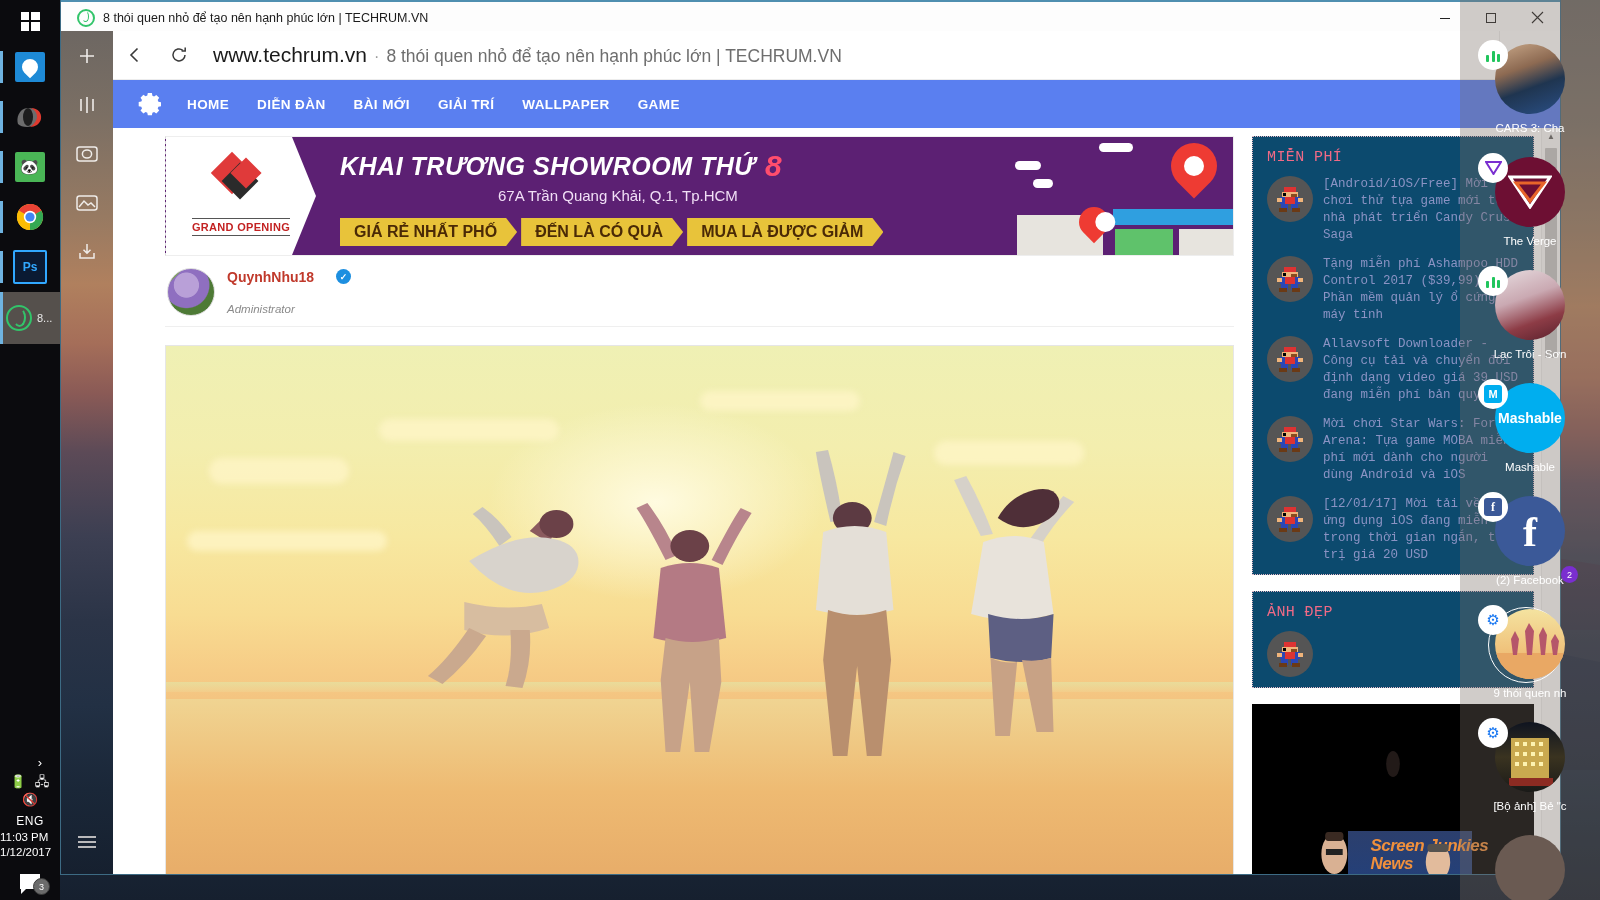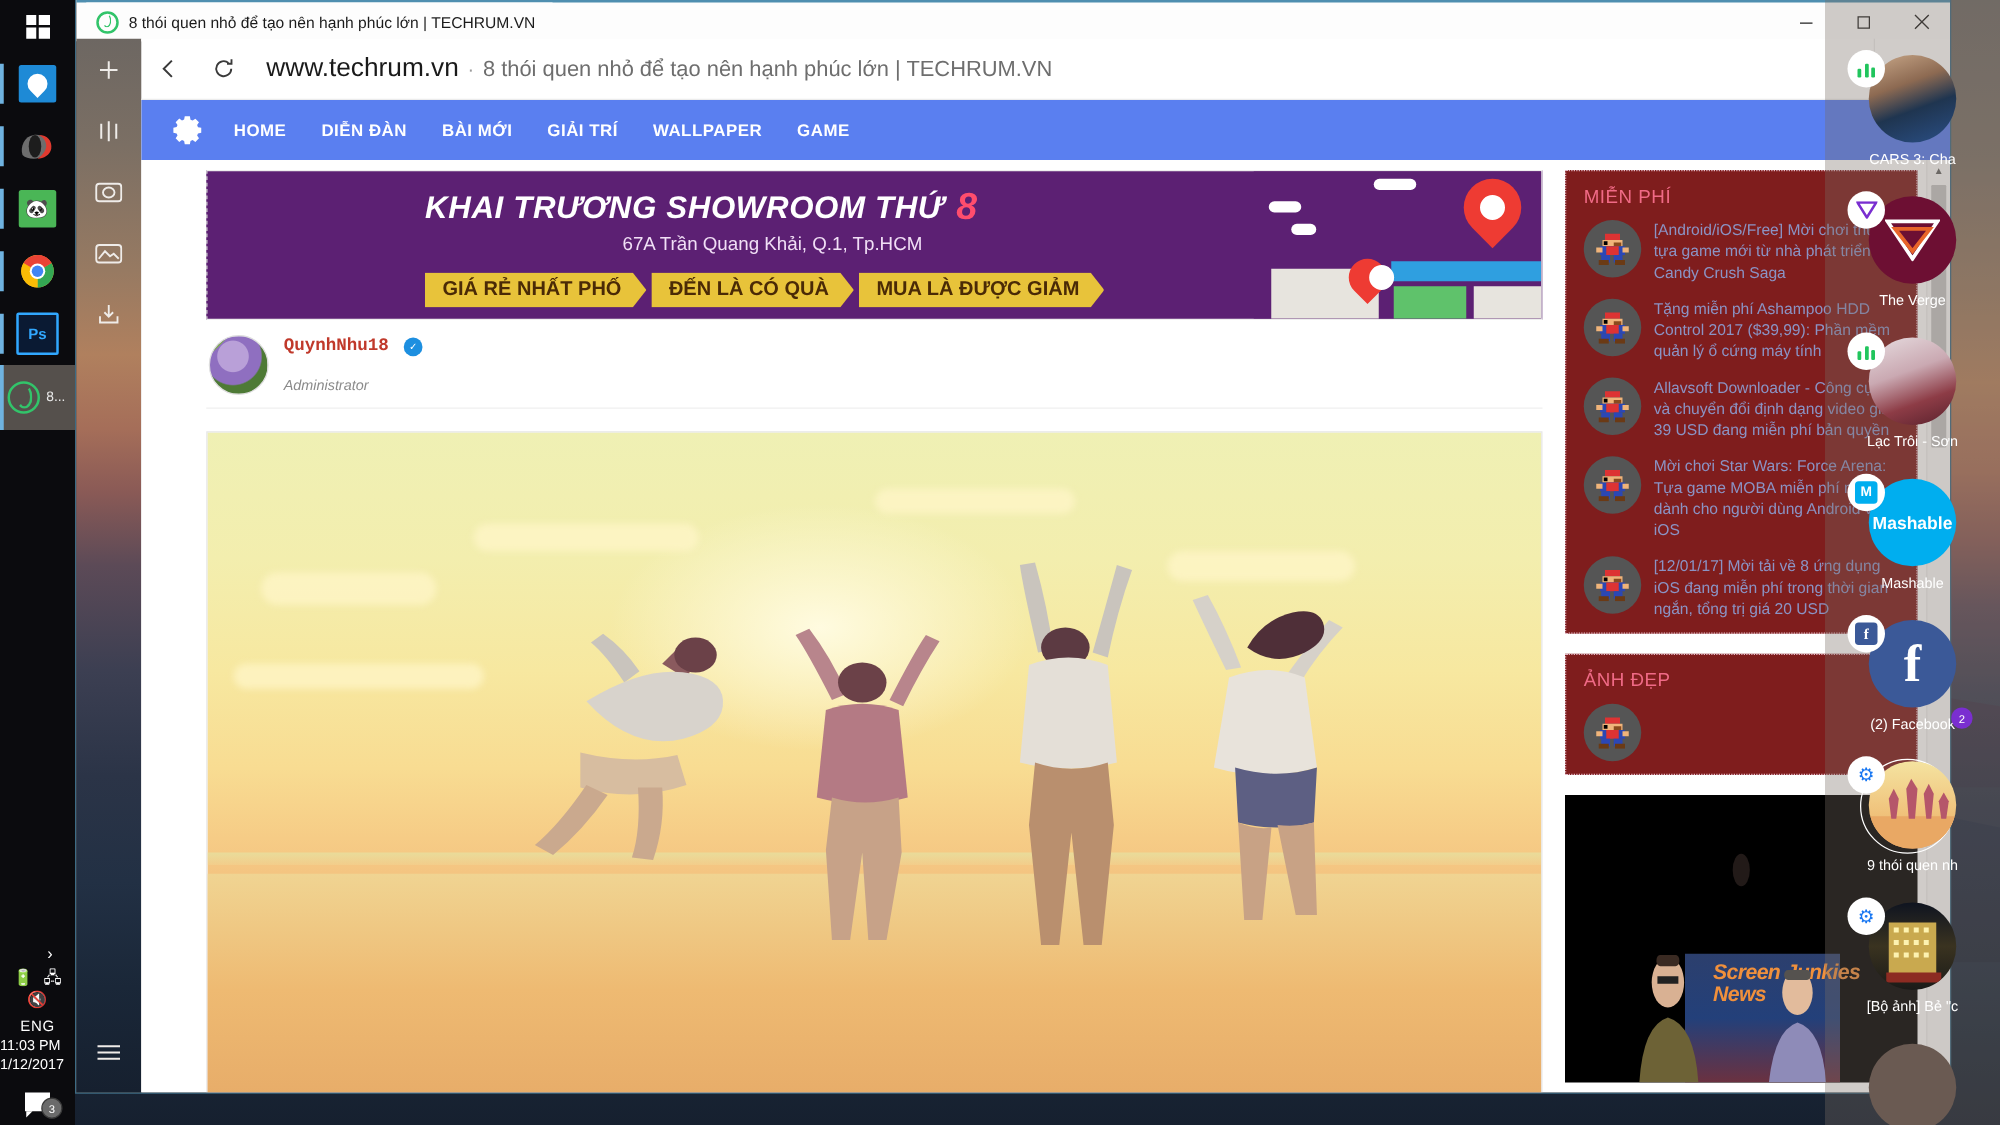--- a/index.html
+++ b/index.html
@@ -192,40 +192,40 @@
   #banner .cloud{position:absolute;background:#fff;border-radius:12px;height:9px;}
 
   
   #author{display:flex;align-items:center;gap:12px;padding:12px 0 10px 2px;border-bottom:1px solid #efefef;}
   #author .av{
     width:46px;height:46px;border-radius:50%;flex:none;
     background:radial-gradient(circle at 40% 35%, #b9a0d8 0 30%, #8f6fc0 32% 55%, #4e7a36 58% 100%);
     position:relative;overflow:hidden;border:1px solid #ddd;
   }
   #author .av::before{content:"";position:absolute;left:0;top:0;border-left:15px solid #7cb342;border-bottom:15px solid transparent;}
-  #author .meta .nm{font-size:14px;color:#c0392b;font-weight:bold;display:flex;align-items:flex-end;gap:12px;font-family:Liberation Mono, monospace;}
+  #author .meta .nm{font-size:14px;color:#c0392b;font-weight:bold;display:flex;align-items:flex-start;gap:22px;}
   #author .meta .vchk{
     width:15px;height:15px;border-radius:50%;background:#1d8fe0;color:#fff;font-size:9px;
     display:flex;align-items:center;justify-content:center;
   }
   #author .meta .role{font-size:11.5px;color:#8a8a8a;font-style:italic;margin-top:18px;}
 
   
   #hero{
     margin-top:18px;height:560px;border:1px solid #e6e6e6;position:relative;overflow:hidden;
     background:linear-gradient(180deg,#eff0b4 0%,#f3eeae 18%,#f7e8a0 34%,#f8dc92 48%,#f6cc86 58%,#f2bd7c 68%,#eeae70 78%,#e9a268 88%,#e09a62 100%);
   }
   #hero .sun{position:absolute;left:30%;top:10%;width:340px;height:200px;background:radial-gradient(ellipse at center,#fffbe0 0%,rgba(255,250,210,0) 70%);}
   #hero .cl{position:absolute;background:rgba(255,245,200,.75);border-radius:40px;filter:blur(3px);}
   #hero .sea{position:absolute;left:0;right:0;top:60%;height:10px;background:linear-gradient(180deg,rgba(230,224,160,.8),rgba(240,215,150,.4));}
   #hero .sand{position:absolute;left:0;right:0;top:63%;bottom:0;background:linear-gradient(180deg,#f0d492 0%,#eeba72 45%,#e5a866 100%);}
 
   
   #rail{width:290px;flex:none;padding-right:8px;box-sizing:border-box;}
-  .widget{border:1px dotted #e2b9c6;padding:12px 14px 10px;margin-bottom:16px;background:#7f1d1d;}
+  .widget{border:1px dotted #e2b9c6;padding:12px 14px 10px;margin-bottom:16px;background:#0c4a6e;font-family:Liberation Mono, monospace;}
   .widget h3{
     margin:0 0 10px;font-size:15px;color:#f06a86;font-weight:normal;letter-spacing:.4px;
   }
   .wlist{display:flex;flex-direction:column;gap:12px;}
   .witem{display:flex;gap:10px;align-items:flex-start;}
   .witem .thumb{
     width:46px;height:46px;border-radius:50%;flex:none;background:#555;position:relative;overflow:hidden;
   }
   .witem .thumb .mario{position:absolute;left:9px;top:10px;width:28px;height:26px;}
   .witem .tx{font-size:12.5px;line-height:17px;color:#8b93c4;}
@@ -483,20 +483,28 @@
           <a href="#">GIẢI TRÍ</a>
           <a href="#">WALLPAPER</a>
           <a href="#">GAME</a>
         </div>
 
         <div id="content">
 
           <div id="main">
 
             <div id="banner">
+              <div class="lwhite">
+                <div class="logo">
+                  <span class="d1"></span>
+                    <span class="d2"></span>
+                    <span class="d3"></span>
+                </div>
+                <div class="go">GRAND OPENING</div>
+              </div>
               <div class="bmain">
                 <div class="bt">
                   <span>KHAI TRƯƠNG SHOWROOM THỨ</span>
                   <span class="eight">8</span>
                 </div>
                 <div class="baddr">67A Trần Quang Khải, Q.1, Tp.HCM</div>
                 <div class="chips">
                   <span class="chip">GIÁ RẺ NHẤT PHỐ</span>
                   <span class="chip">ĐẾN LÀ CÓ QUÀ</span>
                   <span class="chip">MUA LÀ ĐƯỢC GIẢM</span>

